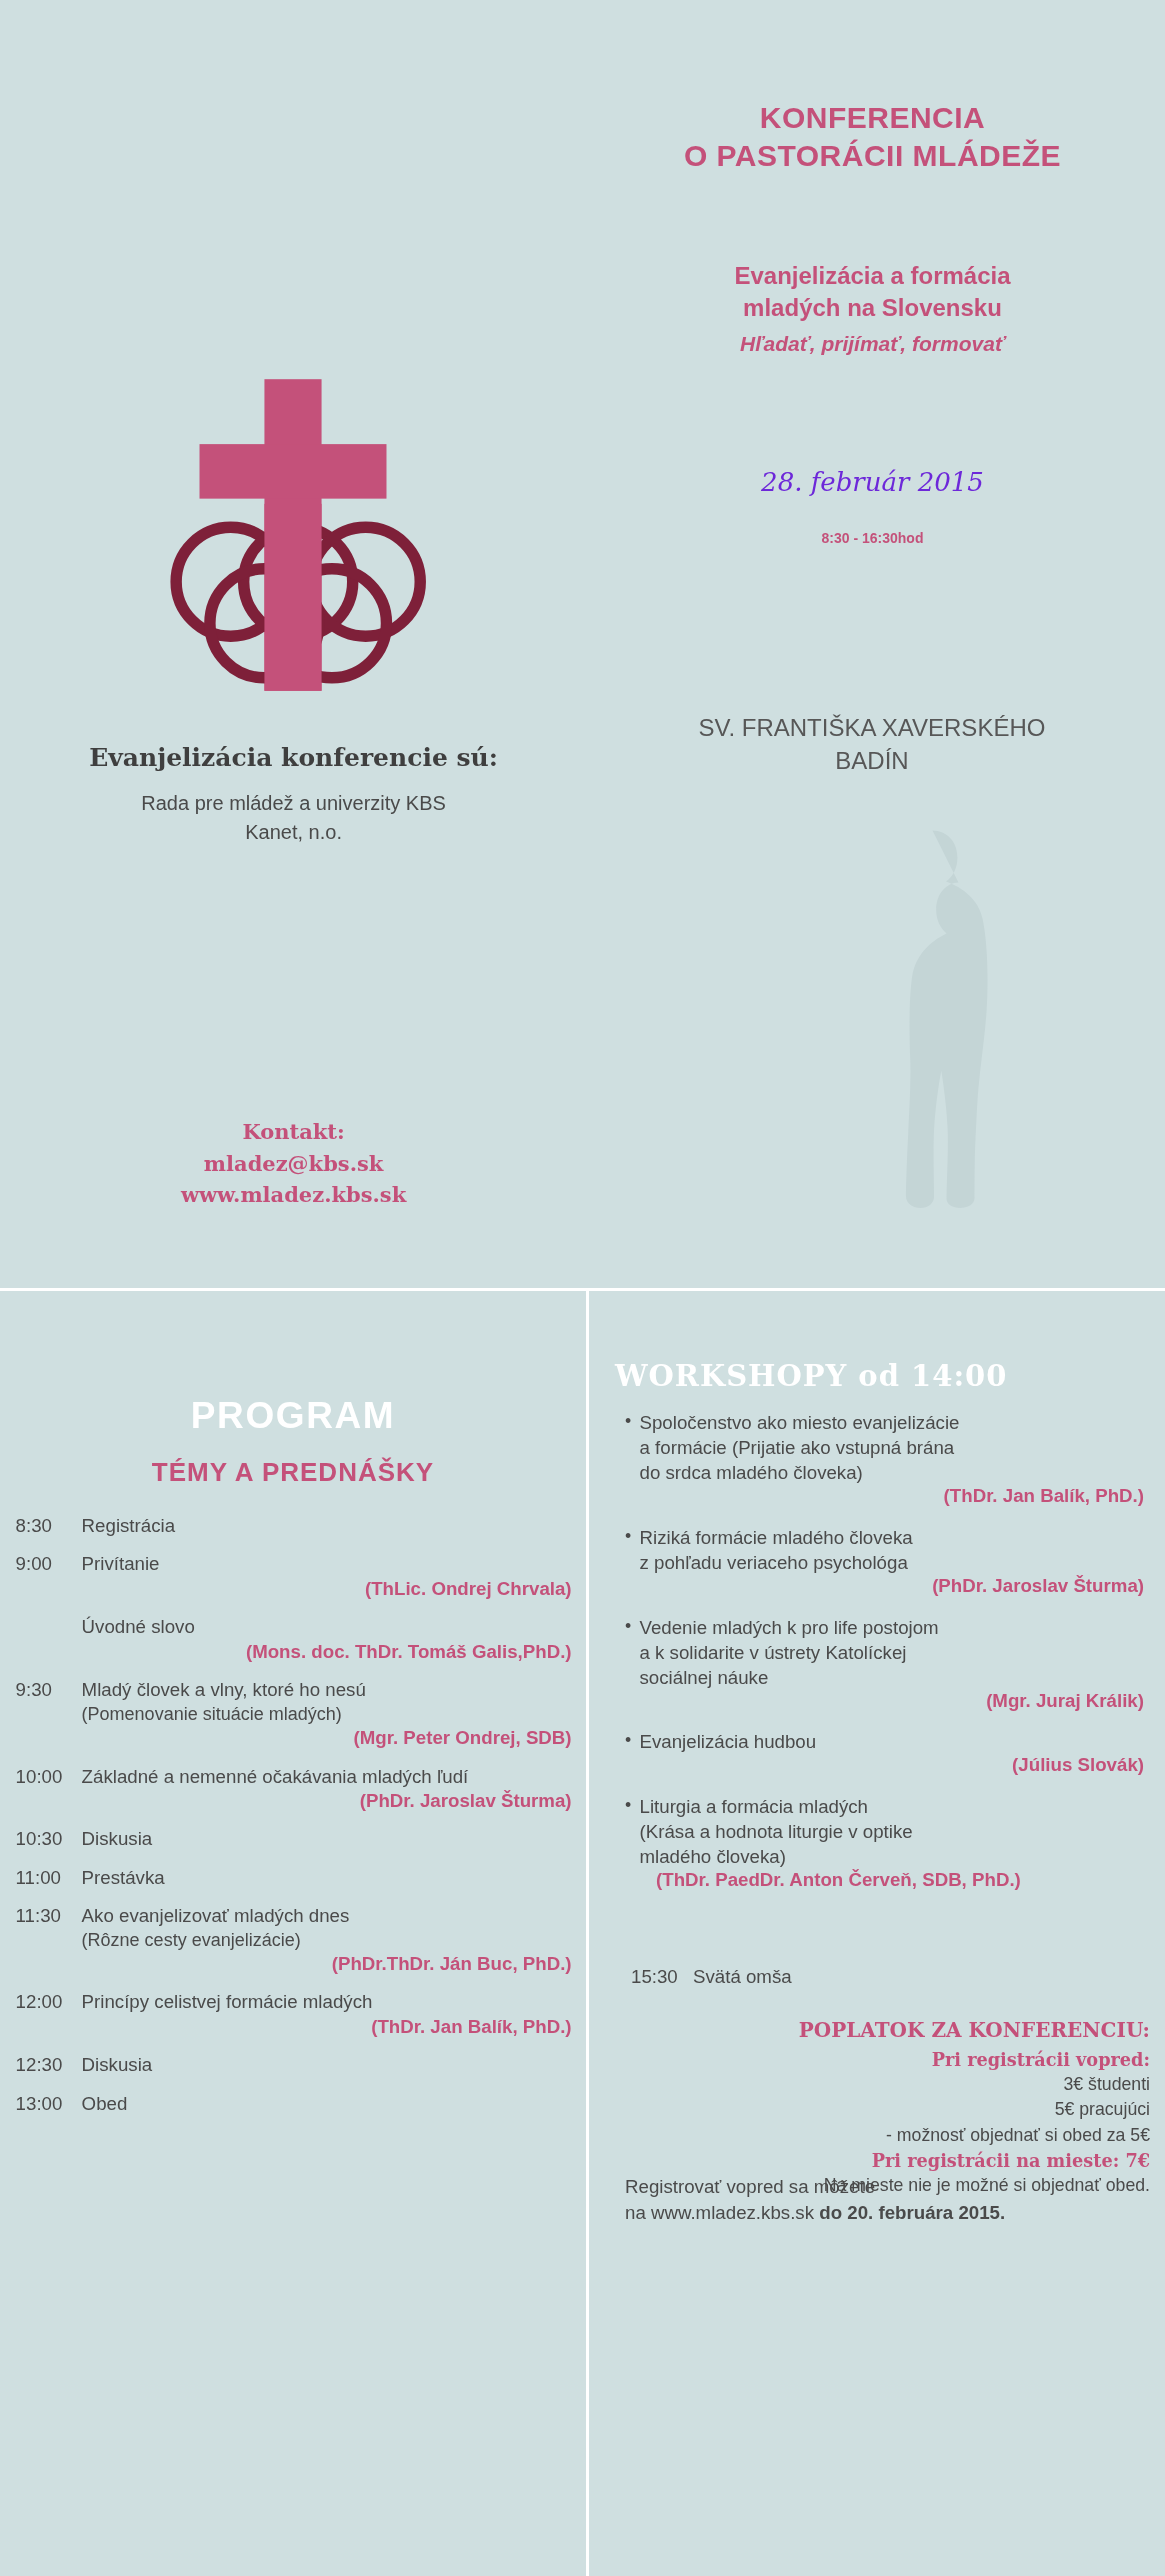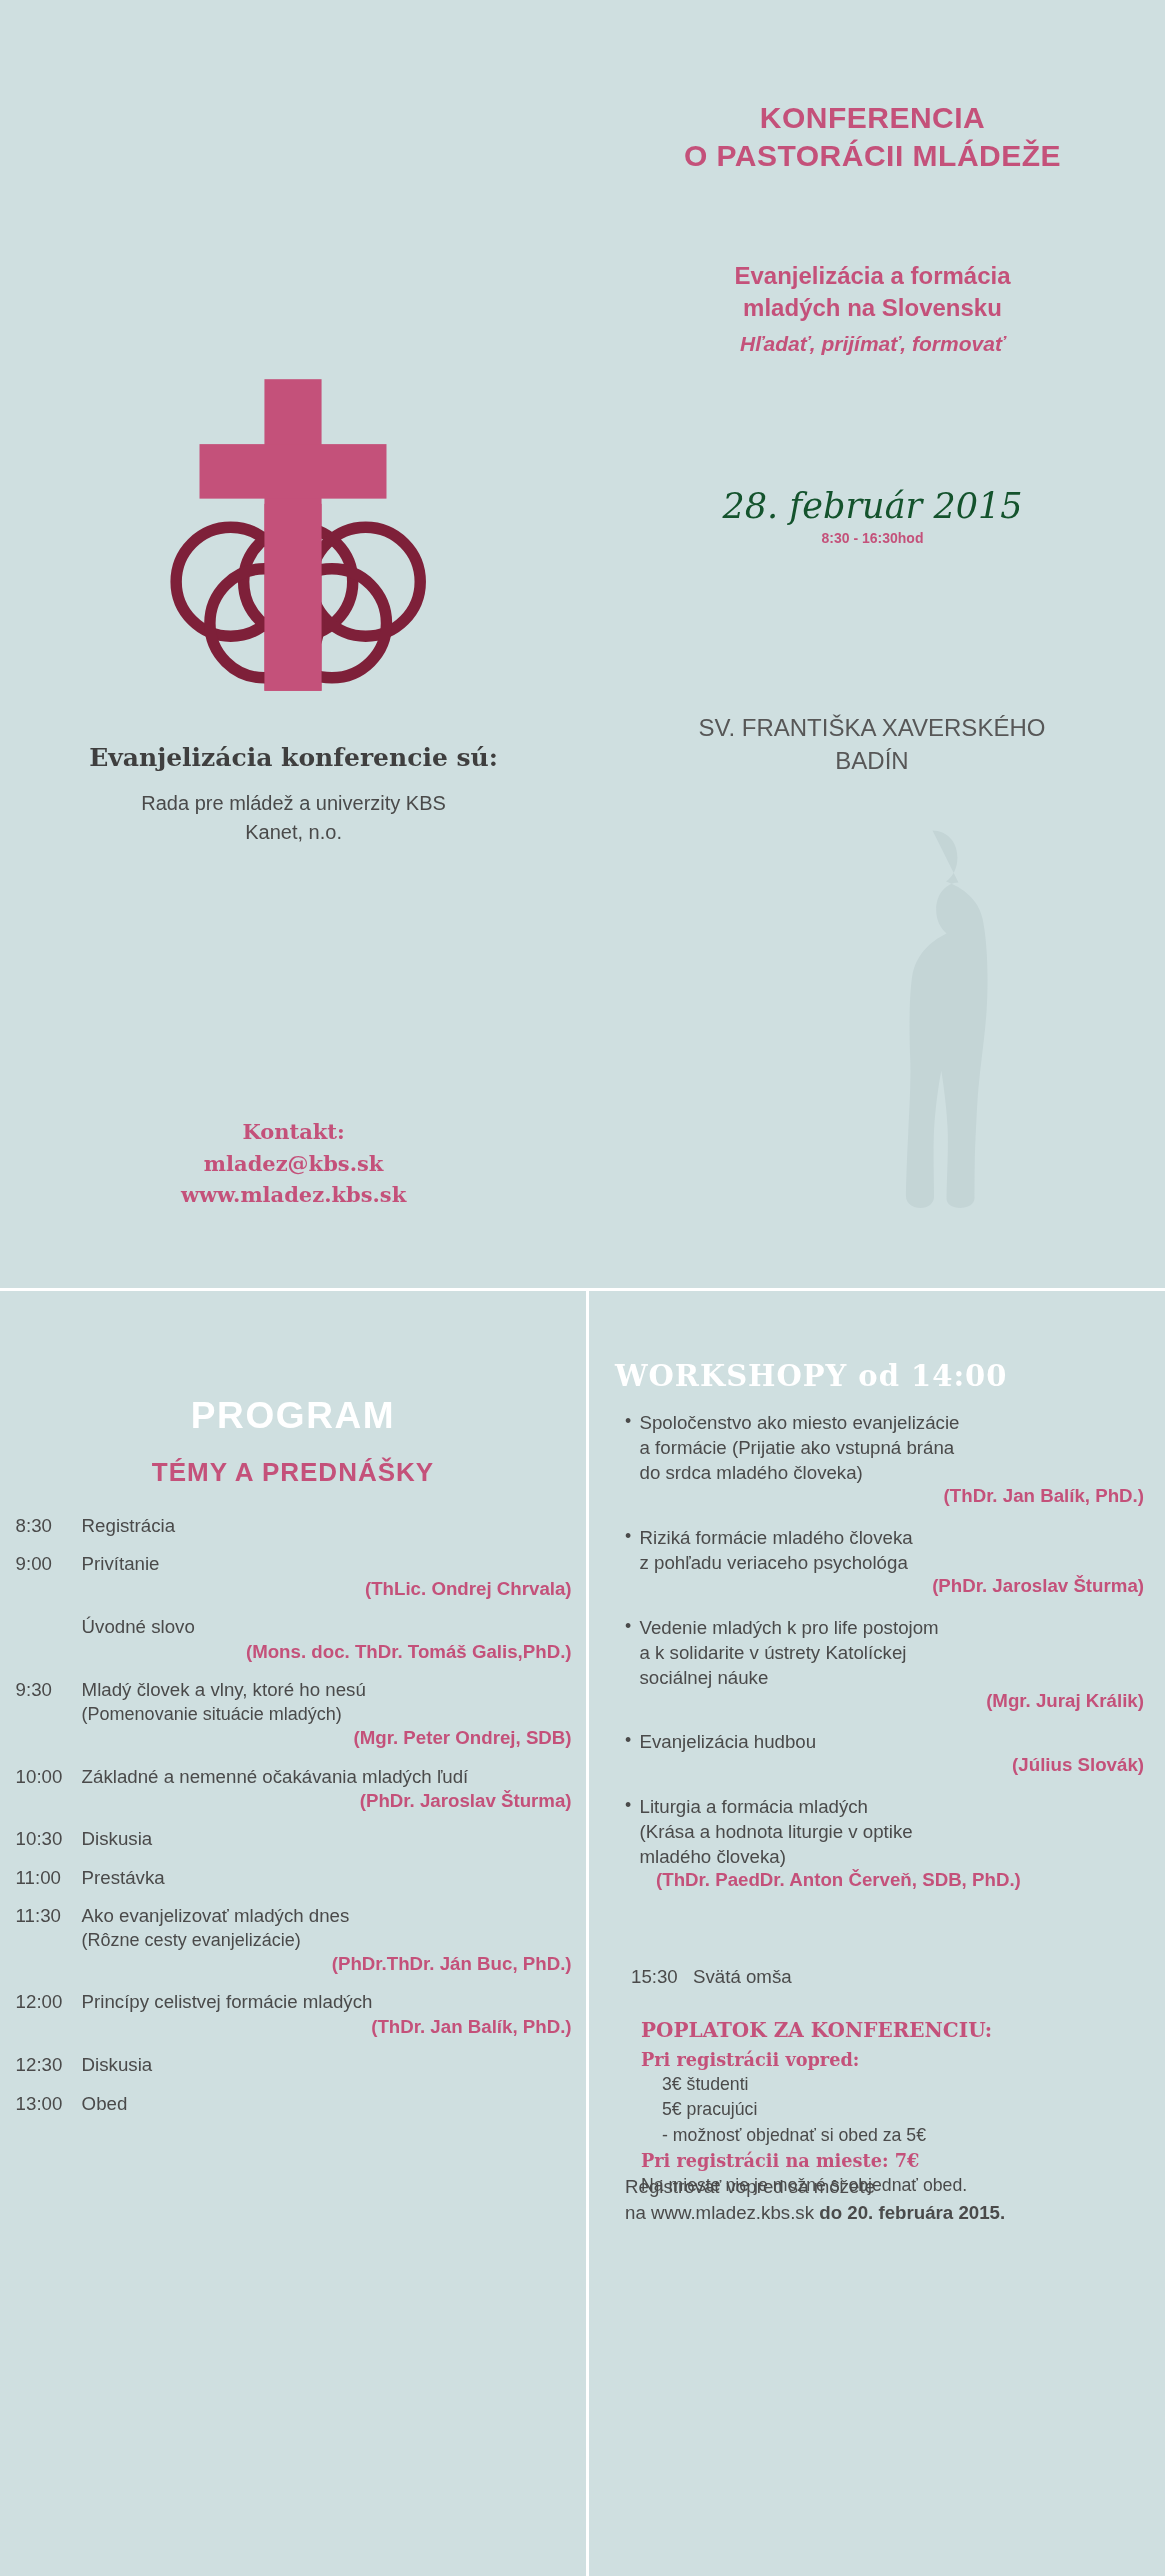--- a/index.html
+++ b/index.html
@@ -29,23 +29,23 @@
     position:absolute; left:587px; top:260px; width:571px;
     text-align:center;
     color:#c4517a; font-weight:bold; font-size:24px; line-height:1.35;
   }
   .sub-italic {
     position:absolute; left:587px; top:332px; width:571px;
     text-align:center;
     color:#c4517a; font-weight:bold; font-style:italic; font-size:21px;
   }
   .date {
-    position:absolute; left:587px; top:486px; width:571px;
-    text-align:center;
-    color:#14532d; font-size:35px; font-family:"DejaVu Serif", serif; font-style:italic;
+    position:absolute; left:587px; top:467px; width:571px;
+    text-align:center;
+    color:#6d28d9; font-size:26px; font-family:"DejaVu Serif", serif; font-style:italic;
   }
   .time {
     position:absolute; left:587px; top:530px; width:571px;
     text-align:center;
     color:#c4517a; font-weight:bold; font-size:14px;
   }
   .venue {
     position:absolute; left:597px; top:711px; width:550px;
     text-align:center;
     color:#575757; font-size:24px; line-height:1.38;
@@ -103,21 +103,21 @@
   .ws-item { margin-bottom:17.7px; }
   .ws-line { display:flex; }
   .ws-bullet { width:14.5px; flex:0 0 14.5px; color:#4a4a4a; font-size:17.7px; line-height:1.34; }
   .ws-text { flex:1; color:#4a4a4a; font-size:18.7px; line-height:1.34; }
   .ws-spk { color:#c4517a; font-weight:bold; font-size:18.7px; text-align:right; padding-left:15.6px; }
   .ws-spk.leftish { text-align:left; padding-left:31px; }
 
   .mass { position:absolute; left:42px; top:675px; color:#4a4a4a; font-size:18.7px; }
   .mass .t { display:inline-block; width:62px; }
 
-  .fee { position:absolute; left:52px; top:727px; width:509px; }
+  .fee { position:absolute; left:52px; top:727px; width:509px;text-align:right; }
   .fee-head { color:#c4517a; font-weight:bold; font-size:20px; font-family:"DejaVu Serif", serif; margin-bottom:5.2px; }
   .fee-line { color:#4a4a4a; font-size:17.7px; line-height:1.42; }
   .fee-line.pink { color:#c4517a; font-weight:bold; font-family:"DejaVu Serif", serif; }
   .fee-line.ind { padding-left:21px; }
 
   .reg { position:absolute; left:36px; top:883px; width:524px; color:#4a4a4a; font-size:18.7px; line-height:1.4; }
   .reg .b { font-weight:bold; }
 </style>
 </head>
 <body>

